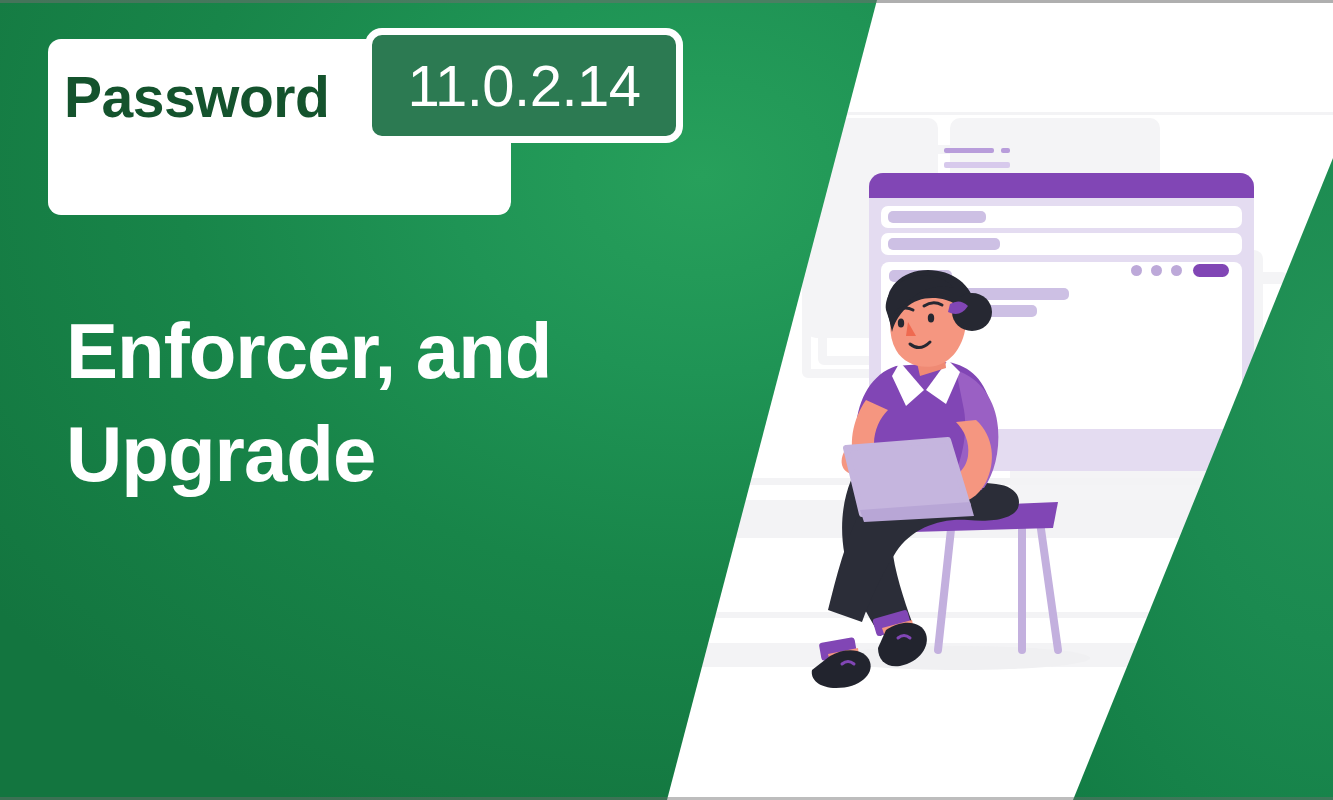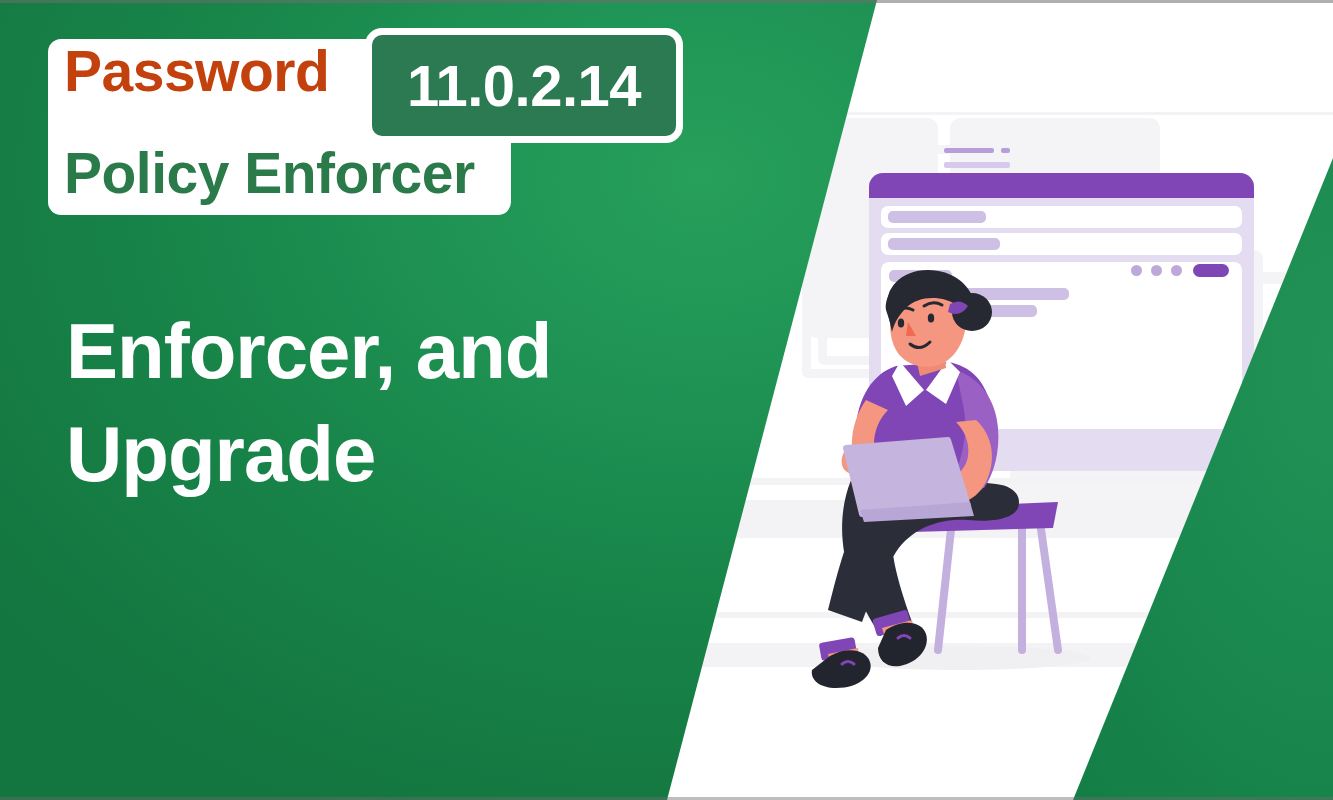--- a/index.html
+++ b/index.html
@@ -129,22 +129,22 @@
   
   .logo-card {
     position: absolute;
     left: 48px; top: 39px;
     width: 463px; height: 176px;
     background: #ffffff;
     border-radius: 13px;
   }
   .logo-l1 {
     position: absolute;
-    left: 64px; top: 43px;
-    color: #c2410c;
+    left: 64px; top: 69px;
+    color: #14532d;
     font-size: 57px;
     font-weight: bold;
     letter-spacing: -0.5px;
     line-height: 1;
     white-space: nowrap;
   }
   .logo-l2 {
     position: absolute;
     left: 64px; top: 145px;
     color: #2a7a4a;
@@ -162,21 +162,21 @@
     border: 7px solid #ffffff;
     border-radius: 17px;
     box-sizing: border-box;
     display: flex;
     align-items: center;
     justify-content: center;
   }
   .version-badge span {
     color: #ffffff;
     font-size: 58px;
-    font-weight: bold;
+    font-weight: normal;
     letter-spacing: -0.5px;
     line-height: 1;
   }
   .headline {
     position: absolute;
     left: 66px; top: 300px;
     width: 620px;
     color: #ffffff;
     font-size: 78px;
     font-weight: bold;
@@ -296,21 +296,20 @@
 
     <path d="M46 178 L148 170 L168 236 L62 244 Z" fill="#c5b5de" stroke="#c5b5de" stroke-width="6" stroke-linejoin="round"></path>
     <path d="M60 240 L170 232 L174 246 L64 252 Z" fill="#b8a6d6"></path>
   </svg>
 
   <div class="green-left"></div>
   <div class="green-right"></div>
 
   <div class="logo-card"></div>
   <div class="logo-l1">Password</div>
-  <div class="logo-l2">Policy Enforcer</div>
   <div class="version-badge">
     <span>11.0.2.14</span>
   </div>
 
   <div class="headline">
     <span class="ln">Enforcer, and</span>
     <span class="ln">Upgrade</span>
   </div>
 
   <div class="edge-top"></div>

